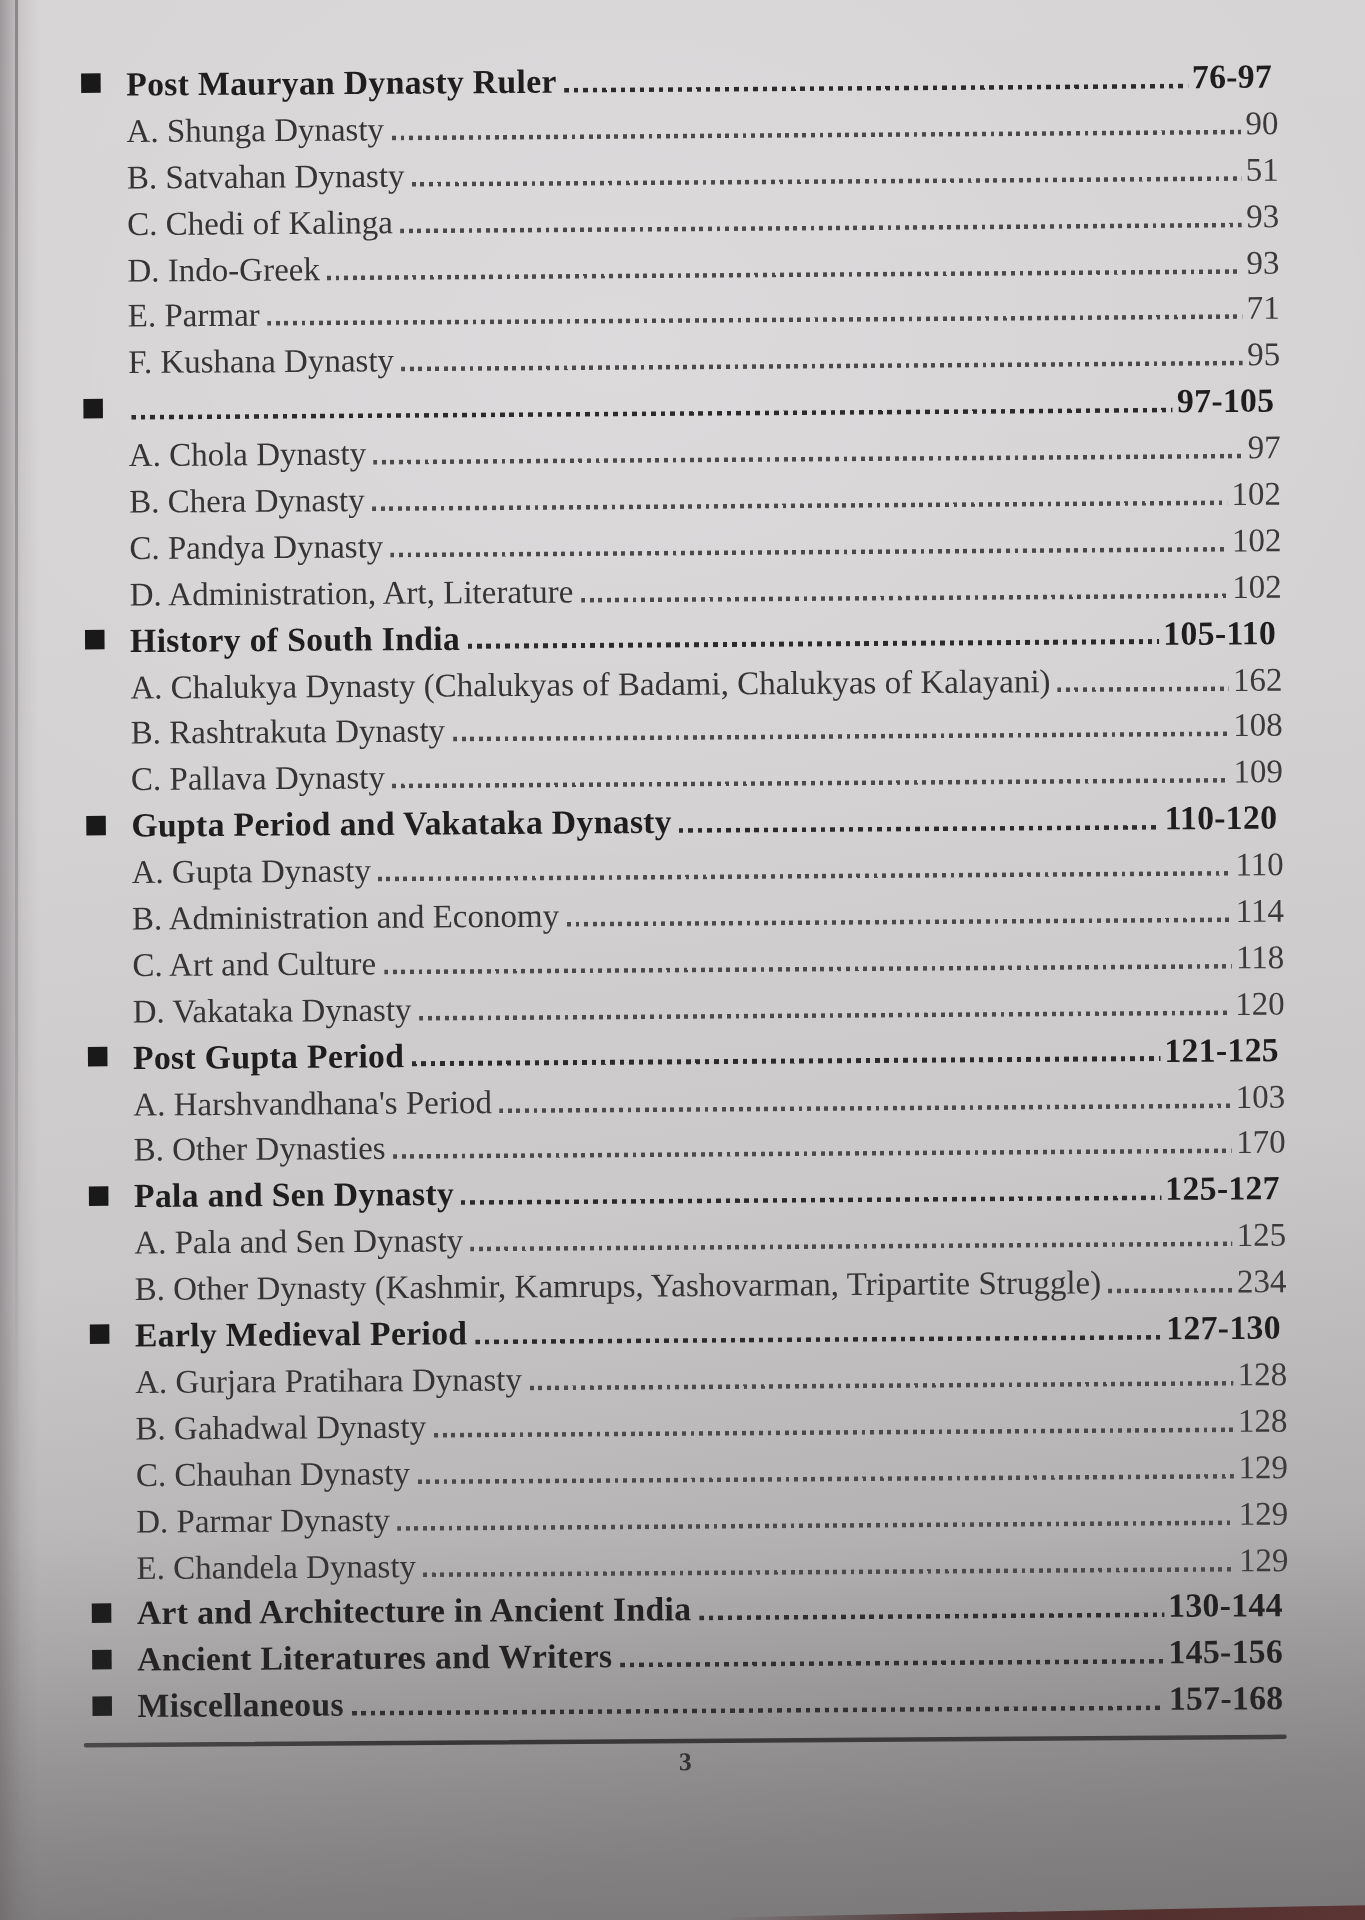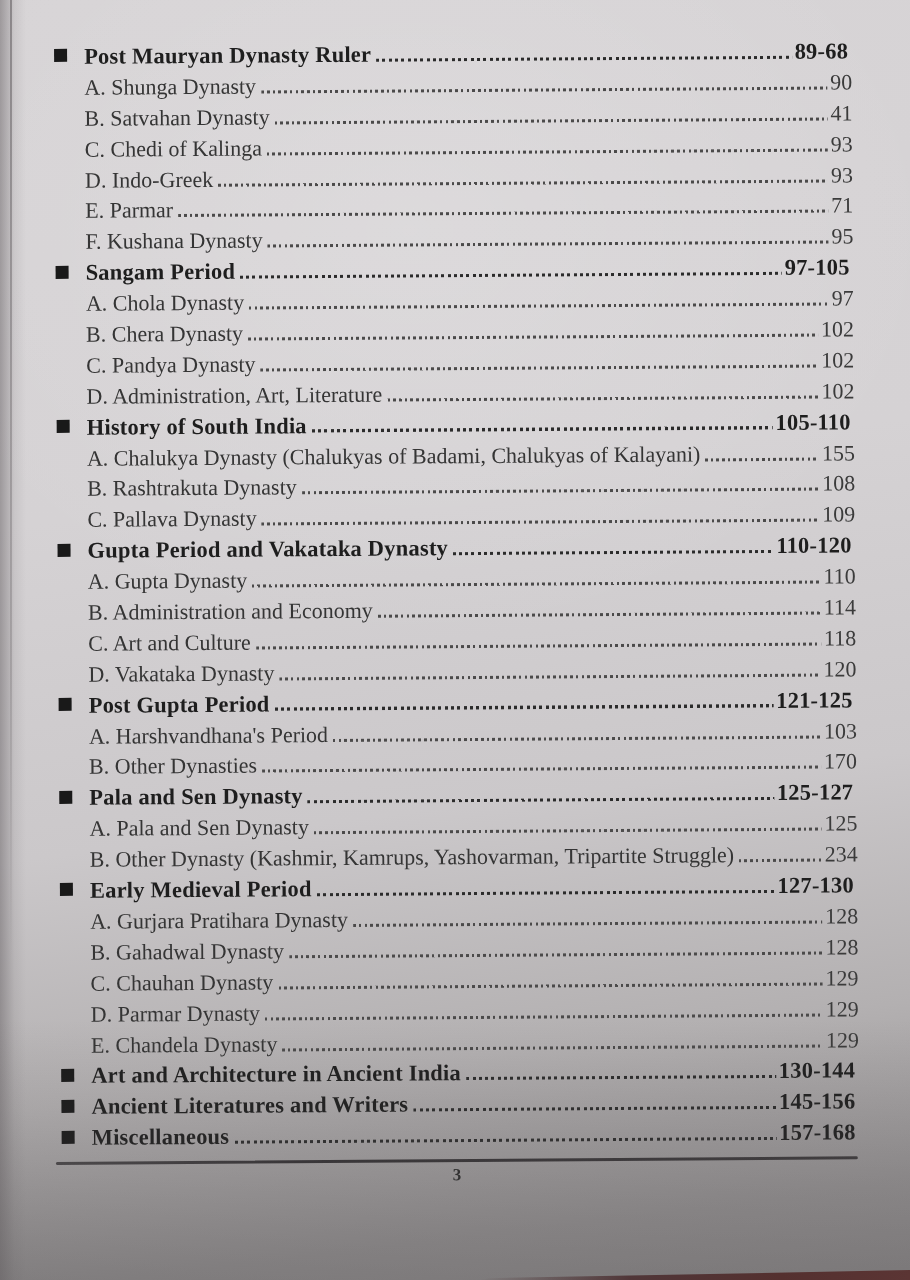--- a/index.html
+++ b/index.html
@@ -86,31 +86,31 @@
 <div class="photo">
   <div class="edge-shade"></div>
   <div class="fold-line"></div>
 
   <div class="content">
     <div id="toc-list">
         <div class="row main">
           <span class="bullet"></span>
           <span class="label">Post Mauryan Dynasty Ruler</span>
           <span class="dots"></span>
-          <span class="pg">89-68</span>
+          <span class="pg">76-97</span>
         </div>
         <div class="row sub">
           <span class="label">A. Shunga Dynasty</span>
           <span class="dots"></span>
           <span class="pg">90</span>
         </div>
         <div class="row sub">
           <span class="label">B. Satvahan Dynasty</span>
           <span class="dots"></span>
-          <span class="pg">41</span>
+          <span class="pg">51</span>
         </div>
         <div class="row sub">
           <span class="label">C. Chedi of Kalinga</span>
           <span class="dots"></span>
           <span class="pg">93</span>
         </div>
         <div class="row sub">
           <span class="label">D. Indo-Greek</span>
           <span class="dots"></span>
           <span class="pg">93</span>
@@ -120,21 +120,20 @@
           <span class="dots"></span>
           <span class="pg">71</span>
         </div>
         <div class="row sub">
           <span class="label">F. Kushana Dynasty</span>
           <span class="dots"></span>
           <span class="pg">95</span>
         </div>
         <div class="row main">
           <span class="bullet"></span>
-          <span class="label">Sangam Period</span>
           <span class="dots"></span>
           <span class="pg">97-105</span>
         </div>
         <div class="row sub">
           <span class="label">A. Chola Dynasty</span>
           <span class="dots"></span>
           <span class="pg">97</span>
         </div>
         <div class="row sub">
           <span class="label">B. Chera Dynasty</span>
@@ -153,21 +152,21 @@
         </div>
         <div class="row main">
           <span class="bullet"></span>
           <span class="label">History of South India</span>
           <span class="dots"></span>
           <span class="pg">105-110</span>
         </div>
         <div class="row sub">
           <span class="label">A. Chalukya Dynasty (Chalukyas of Badami, Chalukyas of Kalayani)</span>
           <span class="dots"></span>
-          <span class="pg">155</span>
+          <span class="pg">162</span>
         </div>
         <div class="row sub">
           <span class="label">B. Rashtrakuta Dynasty</span>
           <span class="dots"></span>
           <span class="pg">108</span>
         </div>
         <div class="row sub">
           <span class="label">C. Pallava Dynasty</span>
           <span class="dots"></span>
           <span class="pg">109</span>

